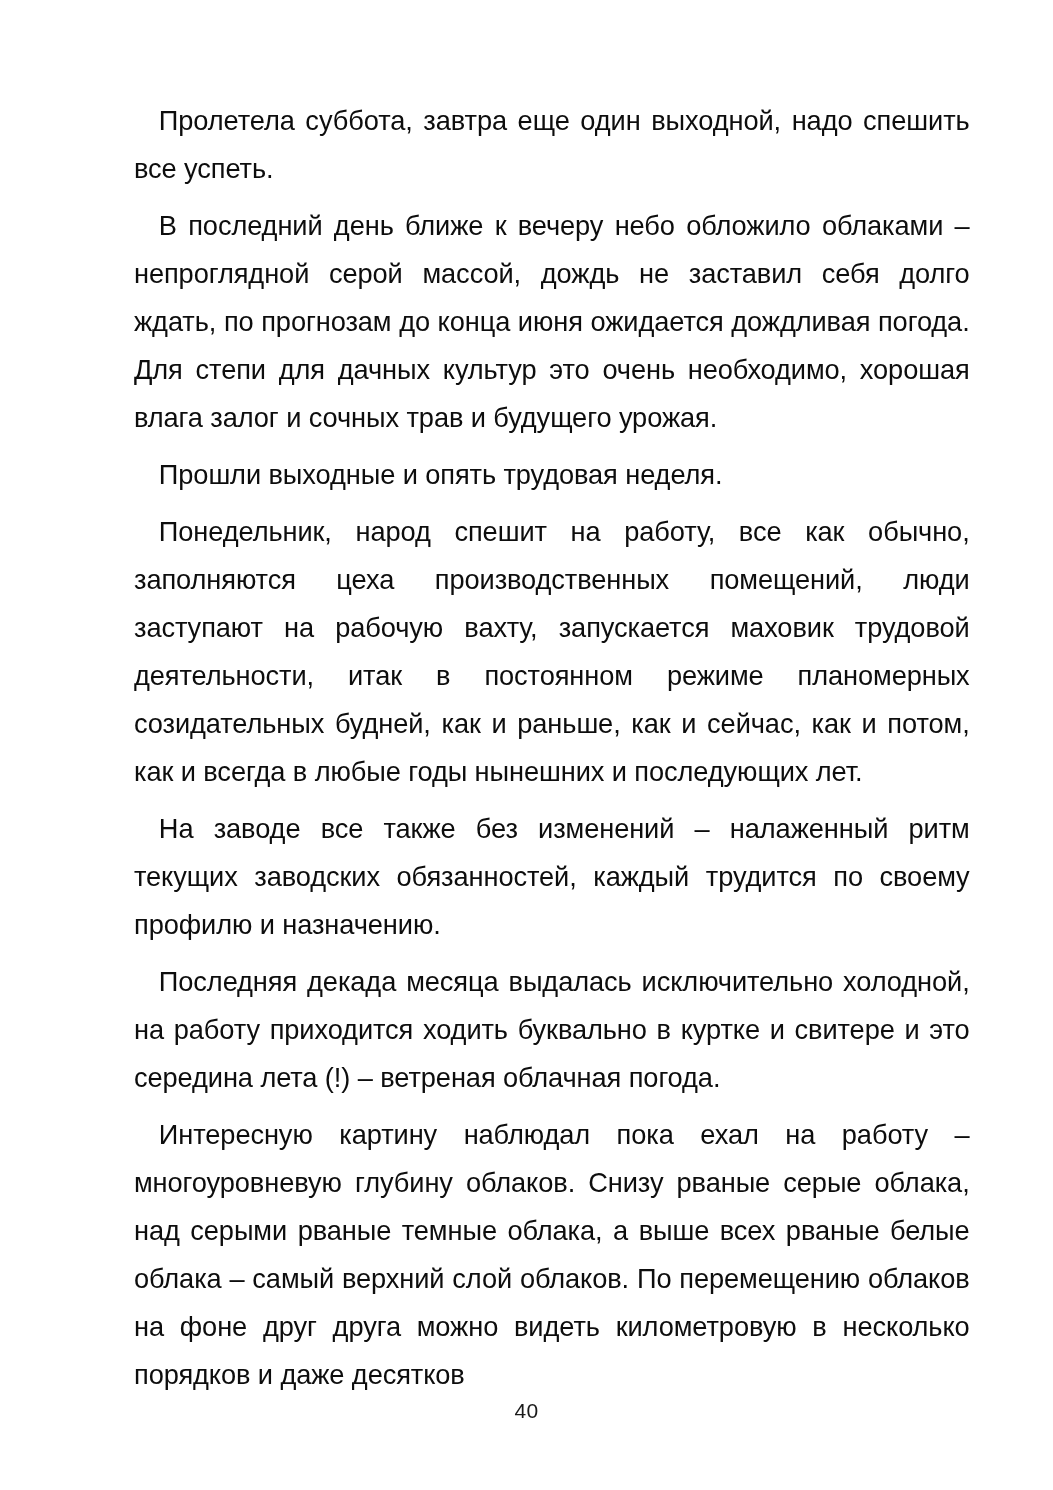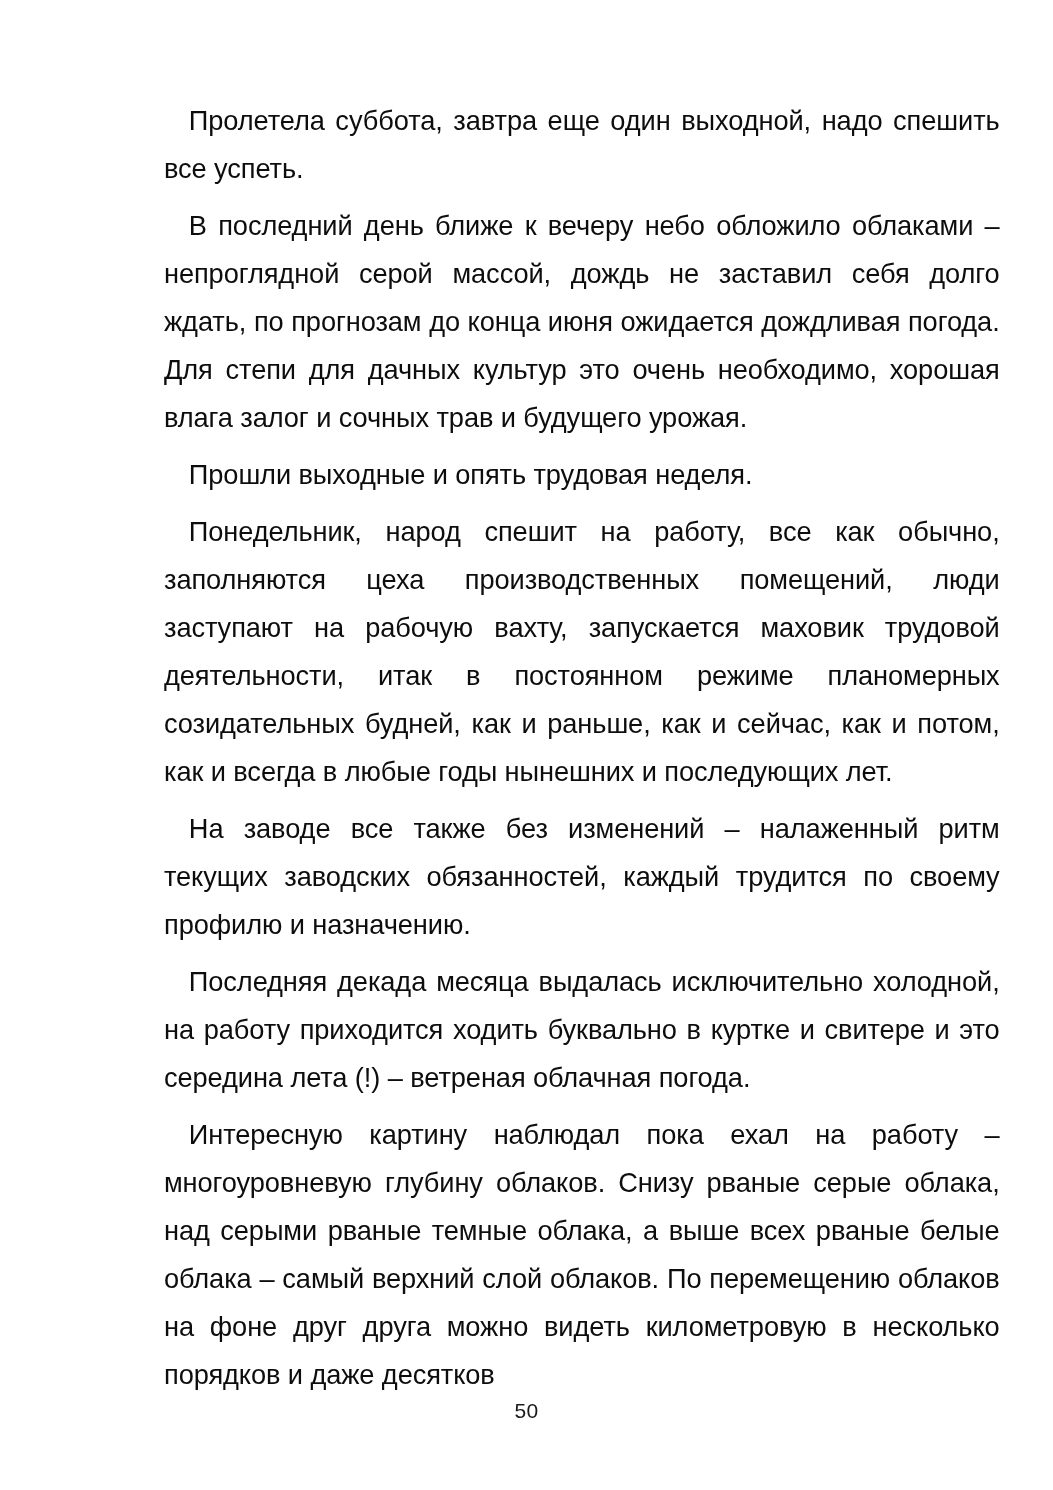--- a/index.html
+++ b/index.html
@@ -20,21 +20,21 @@
   .page {
     position: relative;
     width: 1053px;
     height: 1490px;
     background: #ffffff;
     box-sizing: border-box;
   }
 
   .text-column {
     position: absolute;
-    left: 164px;
+    left: 134px;
     top: 96px;
     width: 836px;
   }
 
   .para {
     margin: 0 0 9px 0;
     text-indent: 26px;
     text-align: justify;
     font-size: 28.5px;
     line-height: 48px;
@@ -87,15 +87,15 @@
     <p class="para">Понедельник, народ спешит на работу, все как обычно, заполняются цеха производственных помещений, люди заступают на рабочую вахту, запускается маховик трудовой деятельности, итак в постоянном режиме планомерных созидательных будней, как и раньше, как и сейчас, как и потом, как и всегда в любые годы нынешних и последующих лет.</p>
 
     <p class="para">На заводе все также без изменений – налаженный ритм текущих заводских обязанностей, каждый трудится по своему профилю и назначению.</p>
 
     <p class="para">Последняя декада месяца выдалась исключительно холодной, на работу приходится ходить буквально в куртке и свитере и это середина лета (!) – ветреная облачная погода.</p>
 
     <p class="para continues">Интересную картину наблюдал пока ехал на работу – многоуровневую глубину облаков. Снизу рваные серые облака, над серыми рваные темные облака, а выше всех рваные белые облака – самый верхний слой облаков. По перемещению облаков на фоне друг друга можно видеть километровую в несколько порядков и даже десятков</p>
 
   </div>
 
-  <div class="page-number">50</div>
+  <div class="page-number">40</div>
 
 </div>
 
 </body></html>

